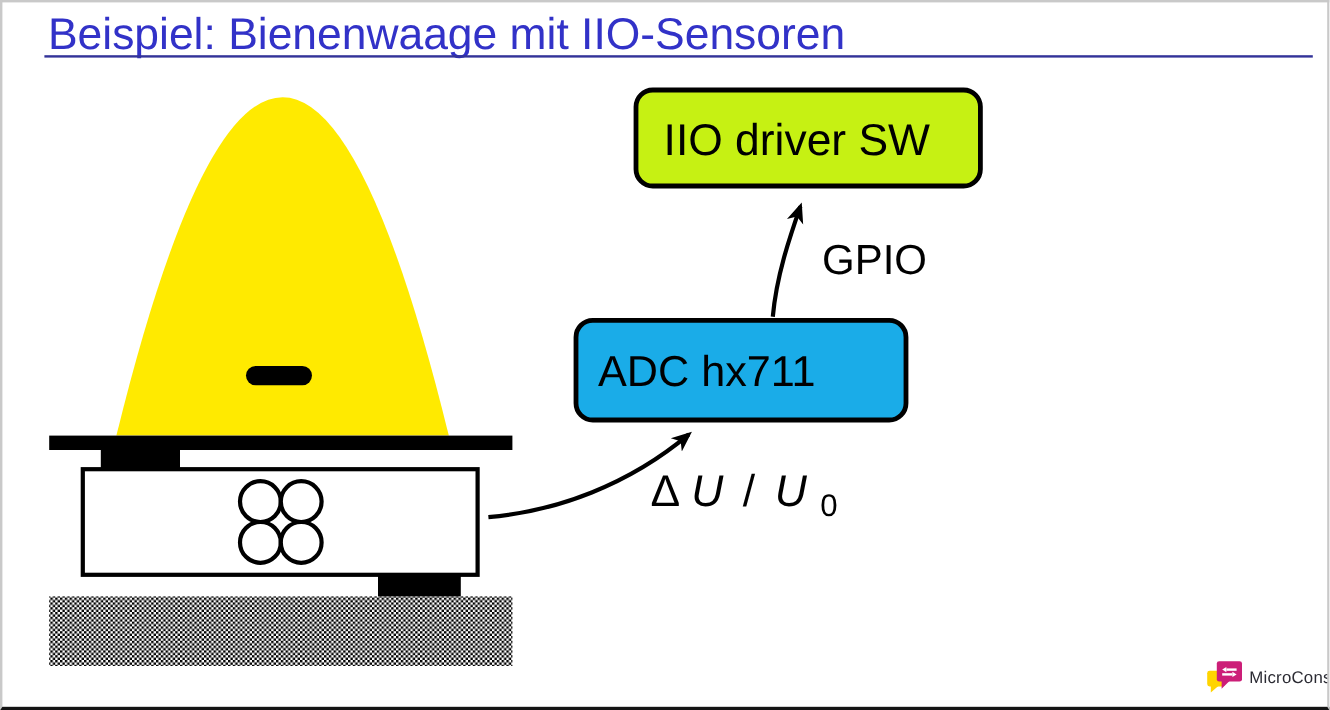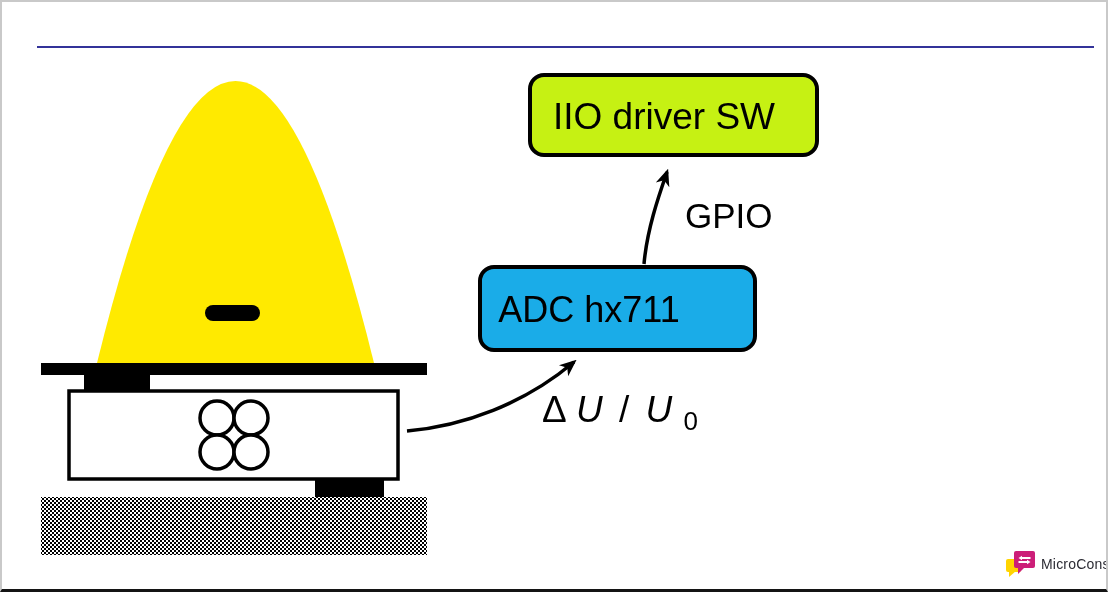--- a/index.html
+++ b/index.html
@@ -31,20 +31,21 @@
   }
   .brand{
     font-size:14px;font-weight:500;color:#2b2b33;letter-spacing:0.2px;
   }
 </style>
 </head>
 <body>
 
 <div class="slide">
 
+  <div class="title" style="color: rgb(50, 50, 200);">Beispiel: Bienenwaage mit IIO-Sensoren</div>
   <div class="rule" style="background: rgb(51, 51, 153);"></div>
 
   <svg class="scene" viewBox="0 0 1108 592">
     <defs>
       <pattern id="checker" width="4" height="4" patternUnits="userSpaceOnUse">
         <rect x="0" y="0" width="2" height="2" fill="#000"></rect>
         <rect x="2" y="2" width="2" height="2" fill="#000"></rect>
       </pattern>
       <marker id="ah" viewBox="0 0 10 10" refX="8" refY="5" markerWidth="17" markerHeight="17" markerUnits="userSpaceOnUse" orient="auto">
         <path d="M0,0.8 L10,5 L0,9.2 L2.8,5 Z" fill="#000"></path>

